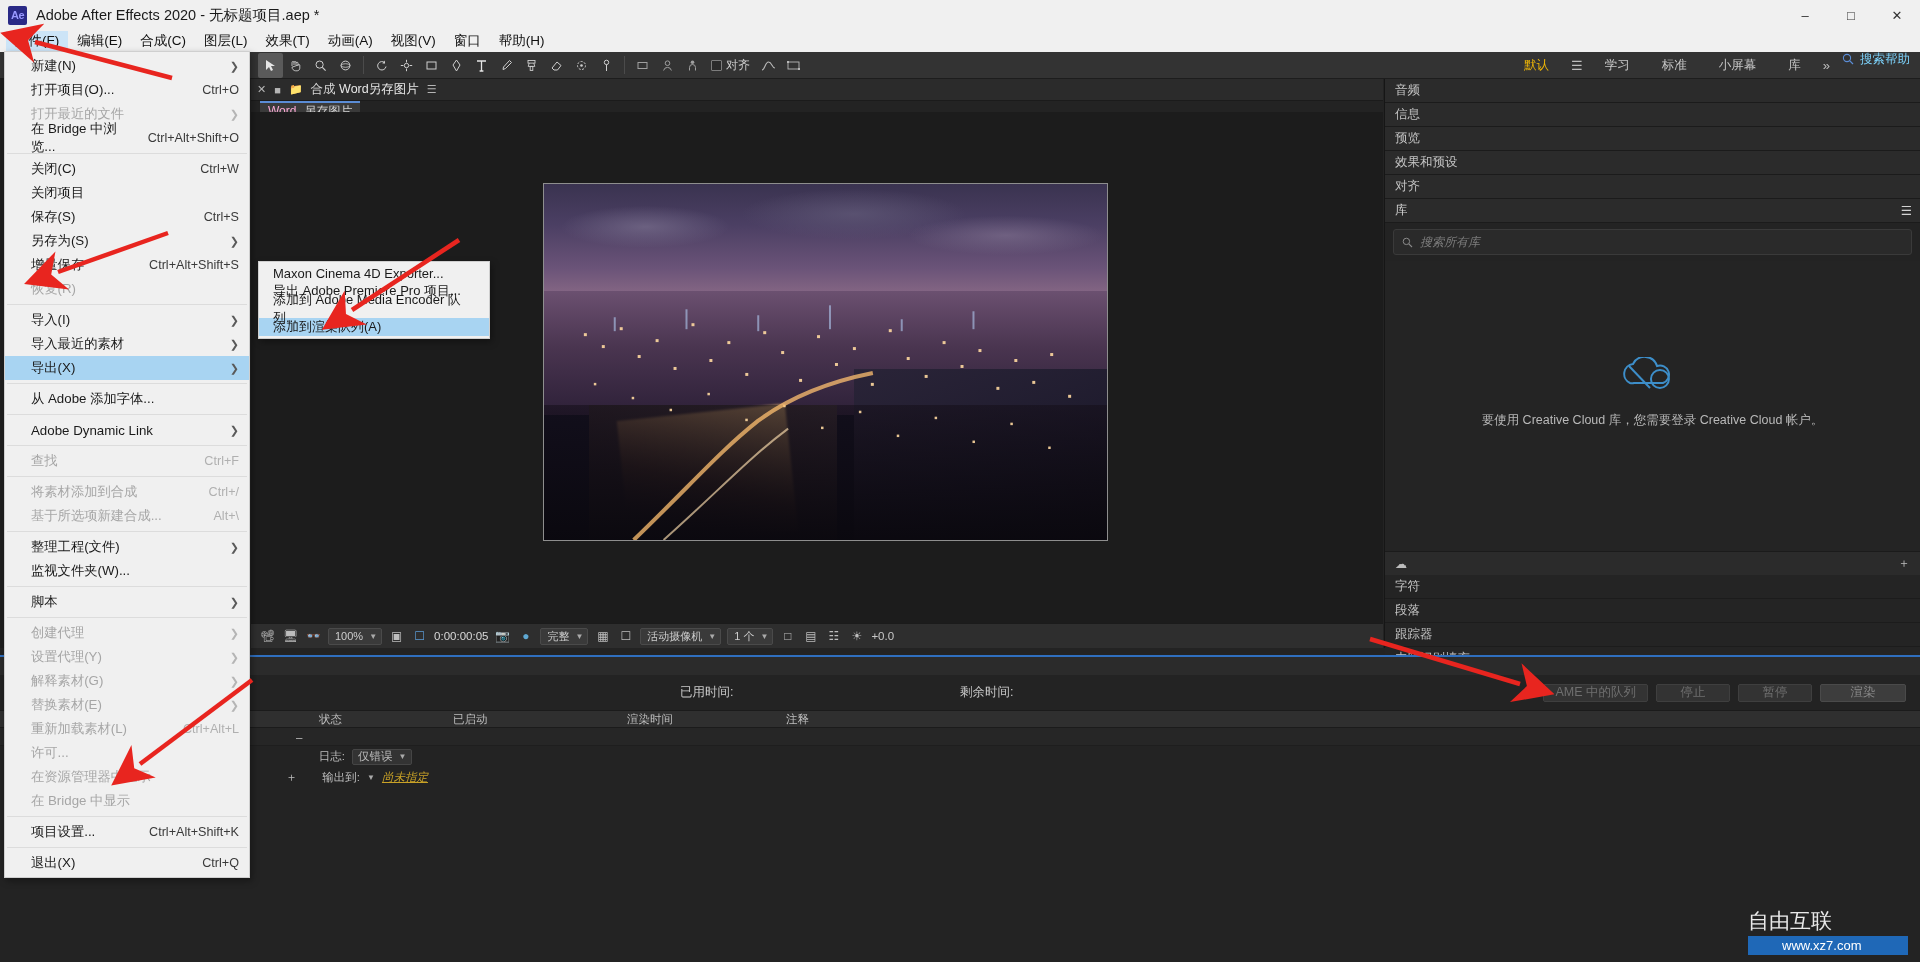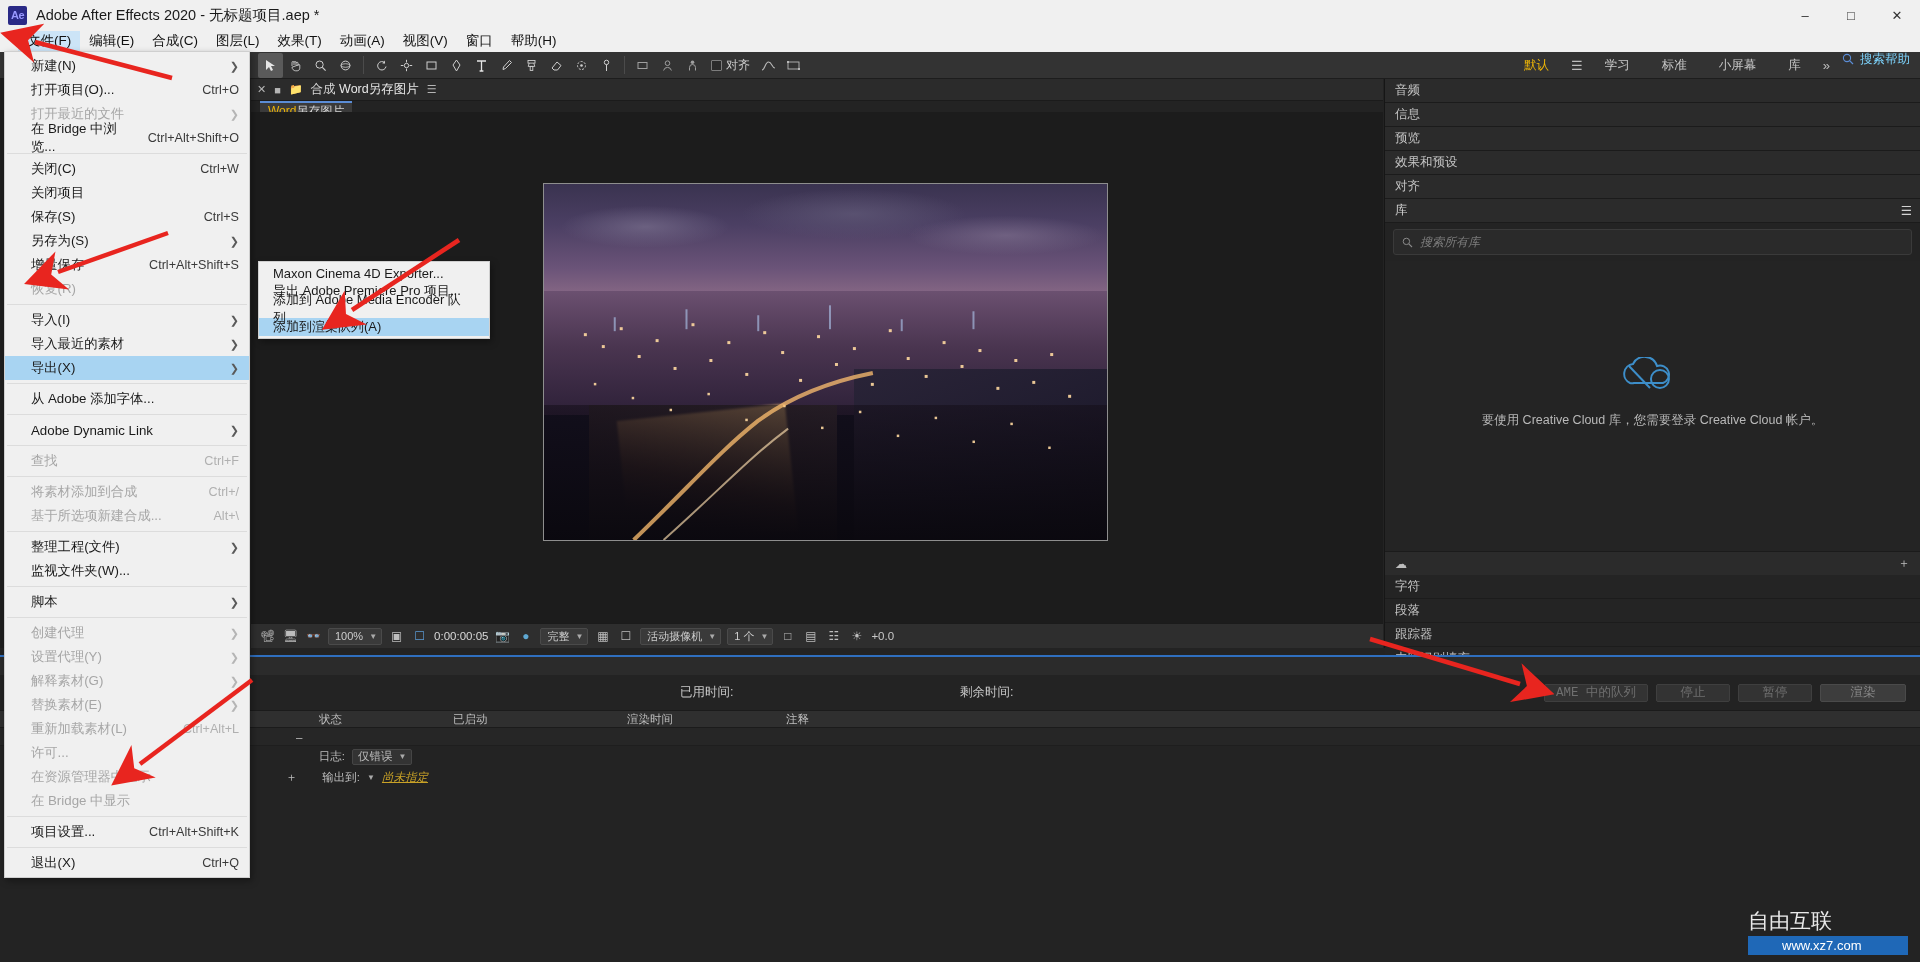--- a/index.html
+++ b/index.html
@@ -23,21 +23,21 @@
     letter-spacing:-0.5px;
   }
   .title-text{ font-size:14.5px; color:#1a1a1a; }
   .win-btns{ position:absolute; right:0; top:0; height:30px; display:flex; }
   .win-btn{ width:46px;height:30px;display:flex;align-items:center;justify-content:center;
     font-size:13px;color:#333; }
 
   
   .menubar{
     position:absolute; left:0; top:30px; width:1920px; height:22px;
-    background:#f0f0f0; display:flex; align-items:center; padding-left:18px;
+    background:#f0f0f0; display:flex; align-items:center; padding-left:6px;
   }
   .menubar .mi{
     font-size:13.5px; color:#111; padding:2px 9px; line-height:16px; cursor:default;
   }
   .menubar .mi.active{ background:#cce4f7; }
 
   
   .toolbar{
     position:absolute; left:0; top:52px; width:1920px; height:27px;
     background:#333333; border-bottom:1px solid #1d1d1d; display:flex; align-items:center;
@@ -69,21 +69,21 @@
   
   .comppanel{ position:absolute; left:251px; top:79px; width:1132px; height:569px; background:#232323; }
   .comp-tabs{ height:22px; background:#2b2b2b; display:flex; align-items:center;
     border-bottom:1px solid #1b1b1b; padding-left:6px; gap:8px; }
   .comp-tabs .tb-ico{ color:#b5b5b5; font-size:11px; }
   .comp-tab-label{ color:#d7d7d7; font-size:12.5px; }
   .comp-tab-label b{ color:#e8e8e8; font-weight:normal; }
   .subtab{ position:absolute; left:260px; top:101px; height:18px; padding:1px 8px;
     background:#3a3a3a; color:#d3d3d3; font-size:12px; display:flex;align-items:center;
     border-top:2px solid #5b8dd6; }
-  .subtab .yel{ color:#eab308; margin-right:0; }
+  .subtab .yel{ color:#f9a8d4; margin-right:8px; }
 
   .viewer{ position:absolute; left:251px; top:112px; width:1132px; height:511px;
     background:#1c1c1c; }
   .image-frame{ position:absolute; left:292px; top:71px; width:565px; height:358px;
     border:1px solid #8e8e8e; overflow:hidden; background:#101020; }
 
   
   .sky{ position:absolute;left:0;top:0;width:100%;height:38%;
     background:linear-gradient(180deg,#3a3350 0%,#4b3f63 30%,#6a5378 62%,#8a6a86 85%,#a07e92 100%);}
   .clouds{ position:absolute;left:0;top:0;width:100%;height:30%;
@@ -139,21 +139,21 @@
     padding-left:10px; gap:14px; }
   .rq-tab{ font-size:12px; color:#9c9c9c; padding-bottom:1px;}
   .rq-tab.sel{ color:#d8d8d8; }
   .rq-head{ height:36px; display:flex; align-items:center; color:#c9c9c9; font-size:12.5px;
     border-bottom:1px solid #1b1b1b; }
   .rq-h-left{ display:flex; align-items:center; gap:8px; padding-left:10px; width:680px;}
   .arrow-r{ color:#b0b0b0; font-size:10px;}
   .rq-used{ color:#c9c9c9; font-size:12.5px; }
   .rq-btn{ height:18px; min-width:74px; padding:0 11px; background:#333333;
     border:1px solid #3f3f3f; border-radius:2px; color:#6f6f6f; font-size:12.5px;
-    display:flex;align-items:center;justify-content:center;font-family:Liberation Mono, monospace; }
+    display:flex;align-items:center;justify-content:center; }
   .rq-btn.render{ background:#3d3d3d; border-color:#4a4a4a; color:#8c8c8c; min-width:86px;}
   .rq-colhead{ height:17px; background:#2f2f2f; display:flex; align-items:center;
     color:#bdbdbd; font-size:11.5px; border-bottom:1px solid #1b1b1b;gap:44px; }
   .rq-colhead div{ padding-left:9px; }
   .rq-row{ height:18px; display:flex; align-items:center; color:#c6c6c6; font-size:11.5px;
     background:#262626; border-bottom:1px solid #1e1e1e;}
   .rq-sub{ height:21px; display:flex; align-items:center; color:#bdbdbd; font-size:11.5px;
     padding-left:20px; gap:7px;}
   .lnk{ color:#4aa3e0; }
   .lnk.u{ text-decoration:underline; }

